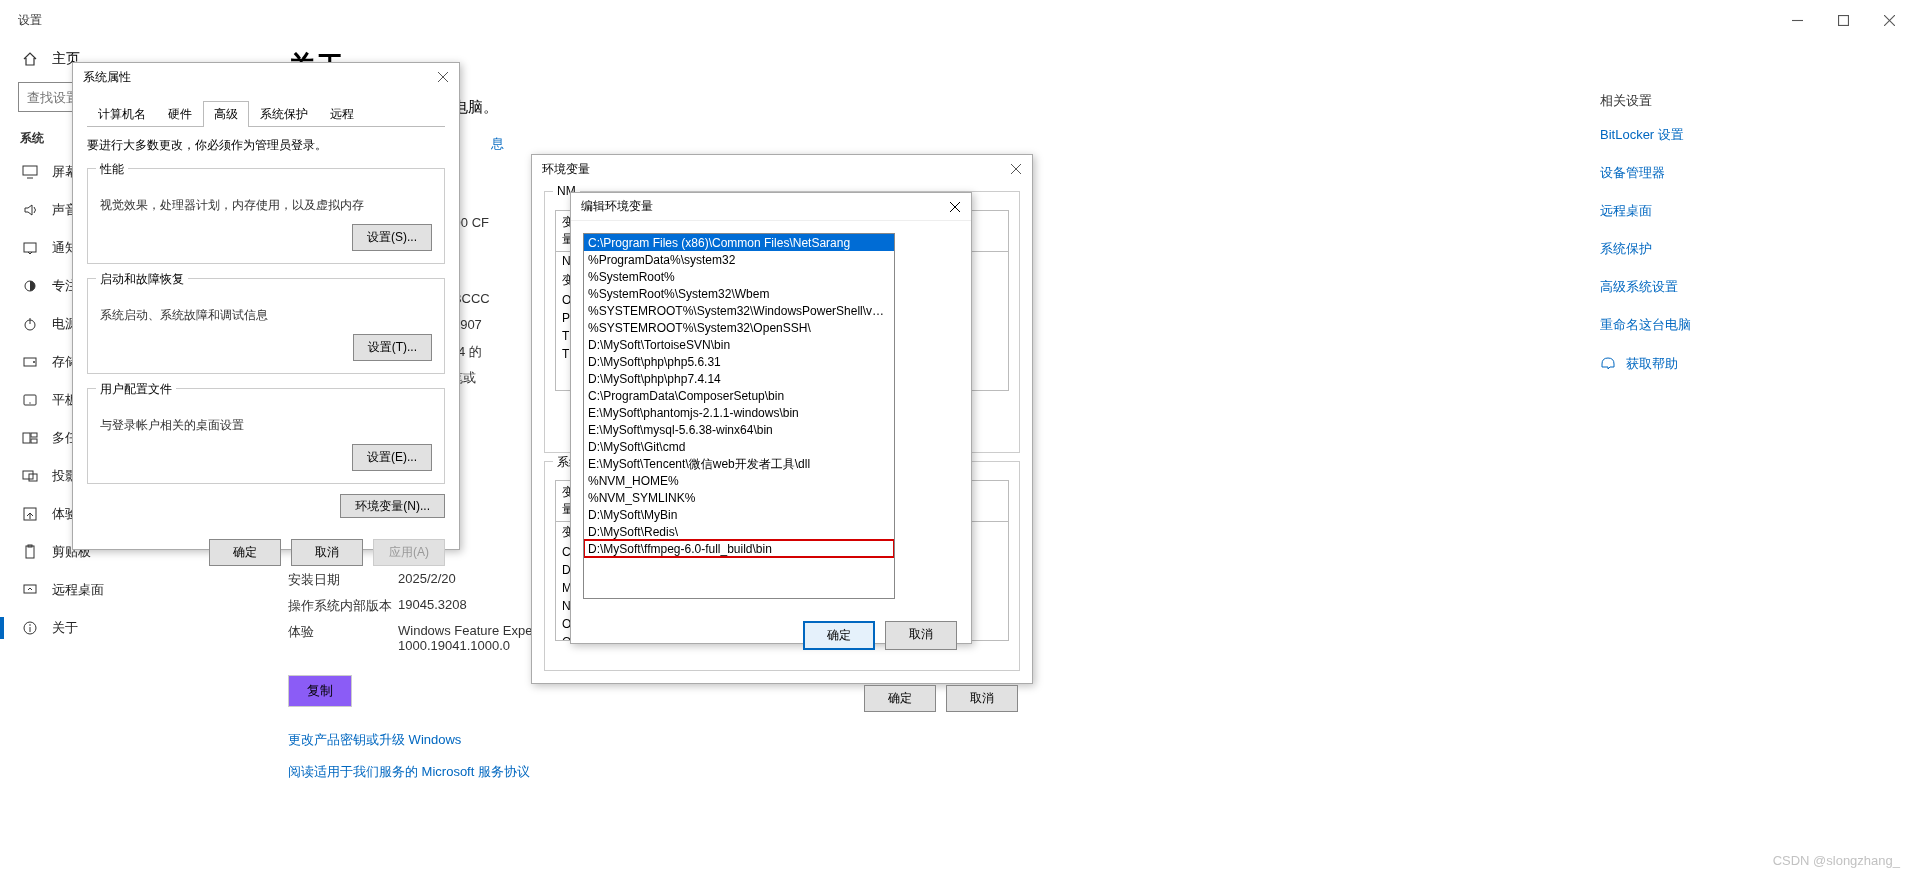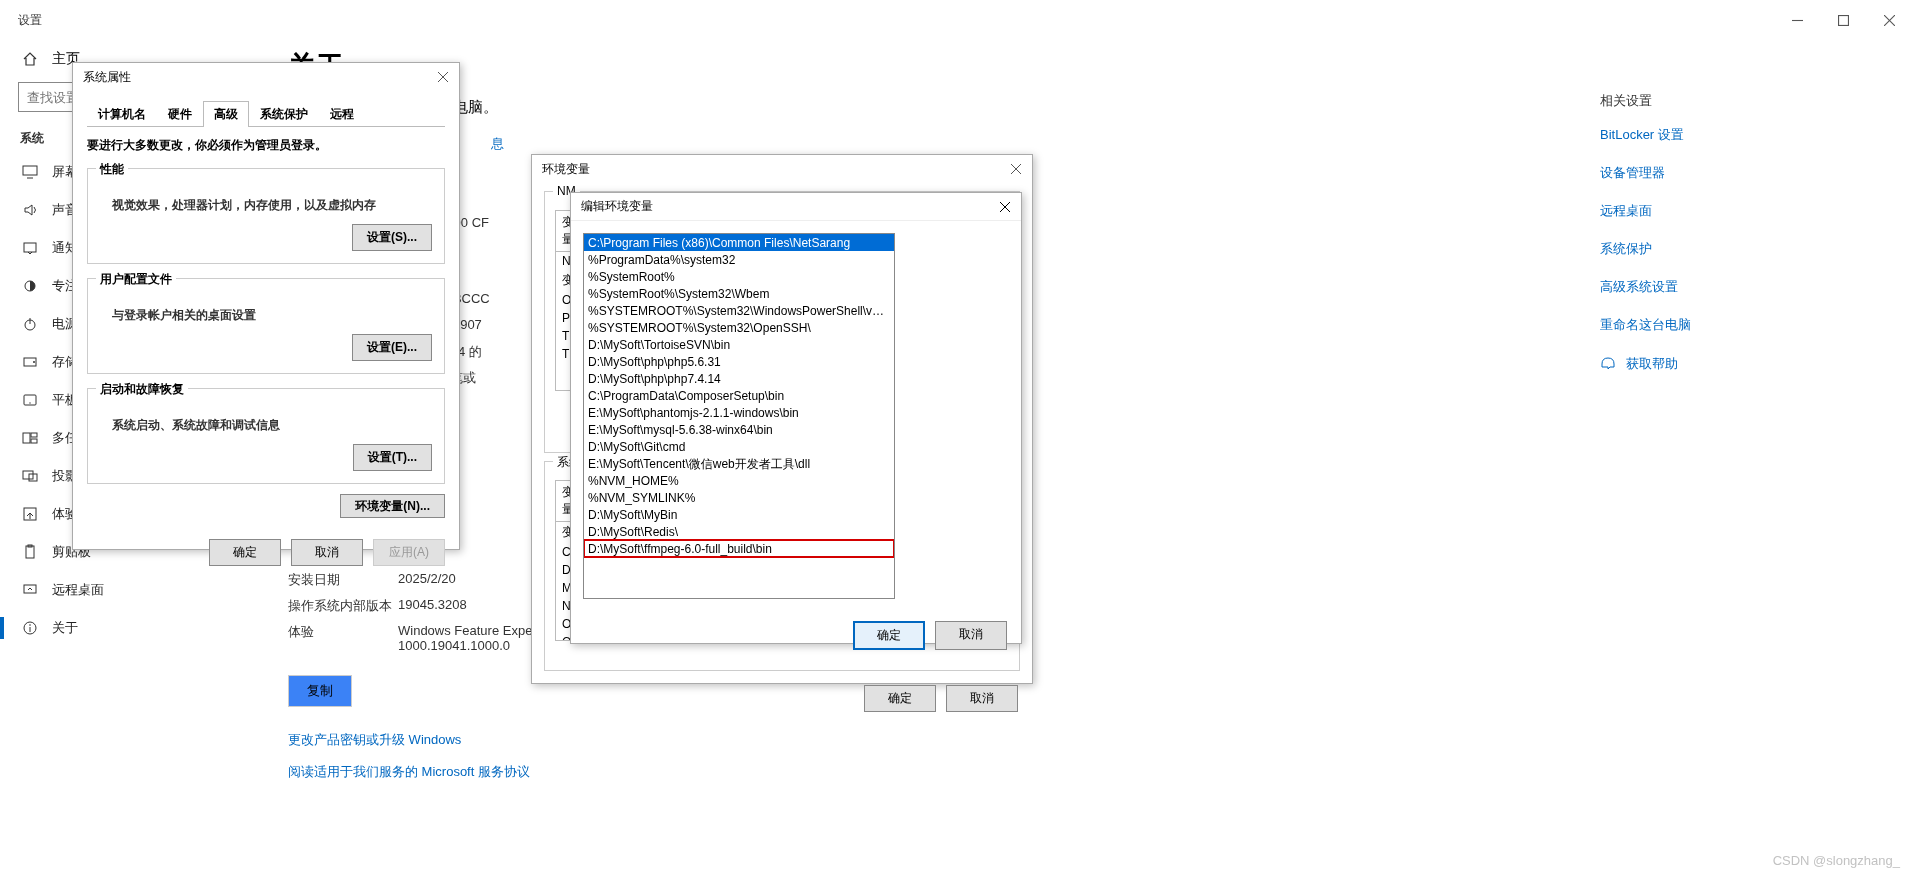--- a/index.html
+++ b/index.html
@@ -20,45 +20,45 @@
   .nav-item.active::before { content: ""; position: absolute; left: 0; top: 8px; bottom: 8px; width: 4px; background: #0067c0; }
   .nav-icon { width: 16px; height: 16px; display: flex; align-items: center; justify-content: center; }
   .content { flex: 1; padding: 8px 40px 20px 20px; display: flex; gap: 40px; }
   .main-col { flex: 0 0 1020px; }
   h1.page-title { font-size: 28px; font-weight: 600; margin: 0 0 12px 0; }
   .subtitle { font-size: 15px; margin: 2px 0 18px 0; }
   .link { color: #0067c0; cursor: pointer; font-size: 13px; }
   .spec-row { display: flex; margin: 8px 0; font-size: 13px; }
   .spec-label { width: 110px; color: #333; }
   .spec-val { color: #333; }
-  .copy-btn { margin-top: 14px; display: inline-block; background: #3b82f6; border: 1px solid #ccc; padding: 6px 18px; font-size: 13px; }
+  .copy-btn { margin-top: 14px; display: inline-block; background: #8b5cf6; border: 1px solid #ccc; padding: 6px 18px; font-size: 13px; }
   .right-col { width: 280px; padding-top: 44px; }
   .rc-header { font-size: 13px; color: #333; margin-bottom: 16px; }
   .rc-link { color: #0067c0; font-size: 13px; margin-bottom: 20px; display: block; }
   .help-row { display: flex; align-items: flex-end; gap: 10px; margin-top: 16px; color: #0067c0; font-size: 13px; }
 
   .modal { position: absolute; background: #fff; border: 1px solid #aaa; box-shadow: 2px 2px 8px rgba(0,0,0,0.25); font-size: 12px; }
   .modal-title { display:flex; align-items:center; justify-content:space-between; height: 28px; padding: 0 6px 0 10px; font-size: 12px; background:#fff; }
   .close-x { width: 20px; height: 20px; display: flex; align-items: center; justify-content: center; color: #555; }
-  .modal-body { padding: 10px 14px 14px 14px; font-weight: bold; }
+  .modal-body { padding: 10px 14px 14px 14px; }
   .tabs { display: flex; border-bottom: 1px solid #bbb; margin-bottom: 10px; }
   .tab { padding: 4px 10px; border: 1px solid transparent; border-bottom: none; font-size: 12px; margin-bottom:-1px; }
   .tab.active { border-color: #bbb; background: #fff; }
-  .grp { border: 1px solid #ccc; padding: 26px 12px 12px 24px; margin: 14px 0 0 0; position: relative; }
+  .grp { border: 1px solid #ccc; padding: 26px 12px 12px 12px; margin: 14px 0 0 0; position: relative; }
   .grp-title { position: absolute; top: -8px; left: 8px; background: #fff; padding: 0 4px; font-size: 12px; }
   .grp-desc { font-size: 12px; color: #333; padding-top: 2px; }
   .grp .win-button { float: right; margin-top: 10px; }
   .win-button { border: 1px solid #888; background: #e1e1e1; padding: 4px 14px; font-size: 12px; min-width: 72px; text-align:center; }
   .win-button.primary { border: 2px solid #0067c0; background: #e5f1fb; }
   .modal-footer { display: flex; justify-content: flex-end; gap: 10px; padding: 10px 14px; }
 
   .sys-modal { left: 72px; top: 62px; width: 388px; height: 488px; }
   .env-modal { left: 531px; top: 154px; width: 502px; height: 530px; }
   .env-groupbox { border:1px solid #ccc; margin: 8px 12px 4px 12px; padding: 18px 10px 10px 10px; position:relative; height: 262px;}
-  .editenv-modal { left: 570px; top: 192px; width: 452px; height: 452px; }
+  .editenv-modal { left: 570px; top: 192px; width: 402px; height: 452px; }
   .path-list { border: 1px solid #888; width: 312px; height: 366px; overflow-y: auto; font-size: 12px; }
   .path-row { padding: 2px 4px; white-space: nowrap; overflow: hidden; text-overflow: ellipsis; height:17px; line-height:15px; }
   .path-row.selected { background: #006cd5; color: #fff; }
   .path-row.redbox { outline: 2px solid #d40000; outline-offset: -1px; }
   .ee-body { display: flex; gap: 14px; padding: 12px; }
   .ee-btns { display: flex; flex-direction: column; gap: 10px; }
   .ee-btns .win-button { min-width: 80px; }
   .env-table-head { display:flex; border:1px solid #bbb; border-bottom:none; font-size:12px; }
   .env-th { padding:3px 6px; border-right:1px solid #ddd; }
   .env-rows { border:1px solid #bbb; height:140px; overflow:hidden; font-size:12px; }
@@ -331,28 +331,28 @@
         <div class="tab">远程</div>
       </div>
     <div style="font-size:12px; margin:8px 0 4px 0;">要进行大多数更改，你必须作为管理员登录。</div>
     <div id="sysprops-groups">
         <div class="grp clearfix">
           <div class="grp-title">性能</div>
           <div class="grp-desc">视觉效果，处理器计划，内存使用，以及虚拟内存</div>
           <span class="win-button">设置(S)...</span>
         </div>
         <div class="grp clearfix">
+          <div class="grp-title">启动和故障恢复</div>
+          <div class="grp-desc">系统启动、系统故障和调试信息</div>
+          <span class="win-button">设置(T)...</span>
+        </div>
+        <div class="grp clearfix">
           <div class="grp-title">用户配置文件</div>
           <div class="grp-desc">与登录帐户相关的桌面设置</div>
           <span class="win-button">设置(E)...</span>
-        </div>
-        <div class="grp clearfix">
-          <div class="grp-title">启动和故障恢复</div>
-          <div class="grp-desc">系统启动、系统故障和调试信息</div>
-          <span class="win-button">设置(T)...</span>
         </div>
       </div>
     <div class="clearfix" style="margin-top:14px; text-align:right;">
       <span class="win-button">环境变量(N)...</span>
     </div>
   </div>
   <div class="modal-footer">
     <span class="win-button">确定</span>
     <span class="win-button">取消</span>
     <span class="win-button" style="color:#999;border-color:#ccc;">应用(A)</span>

